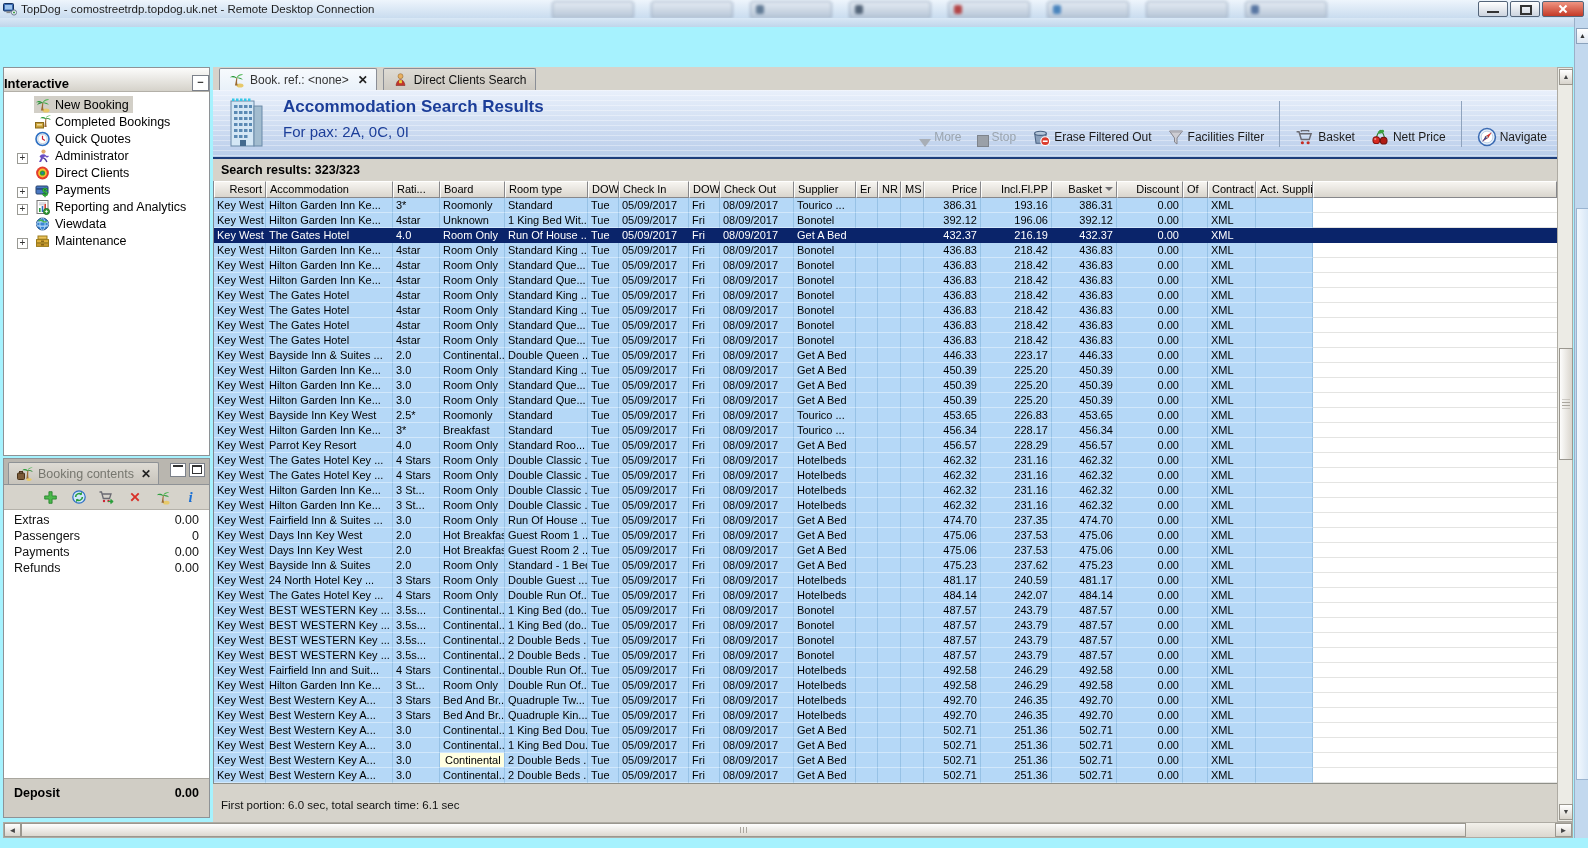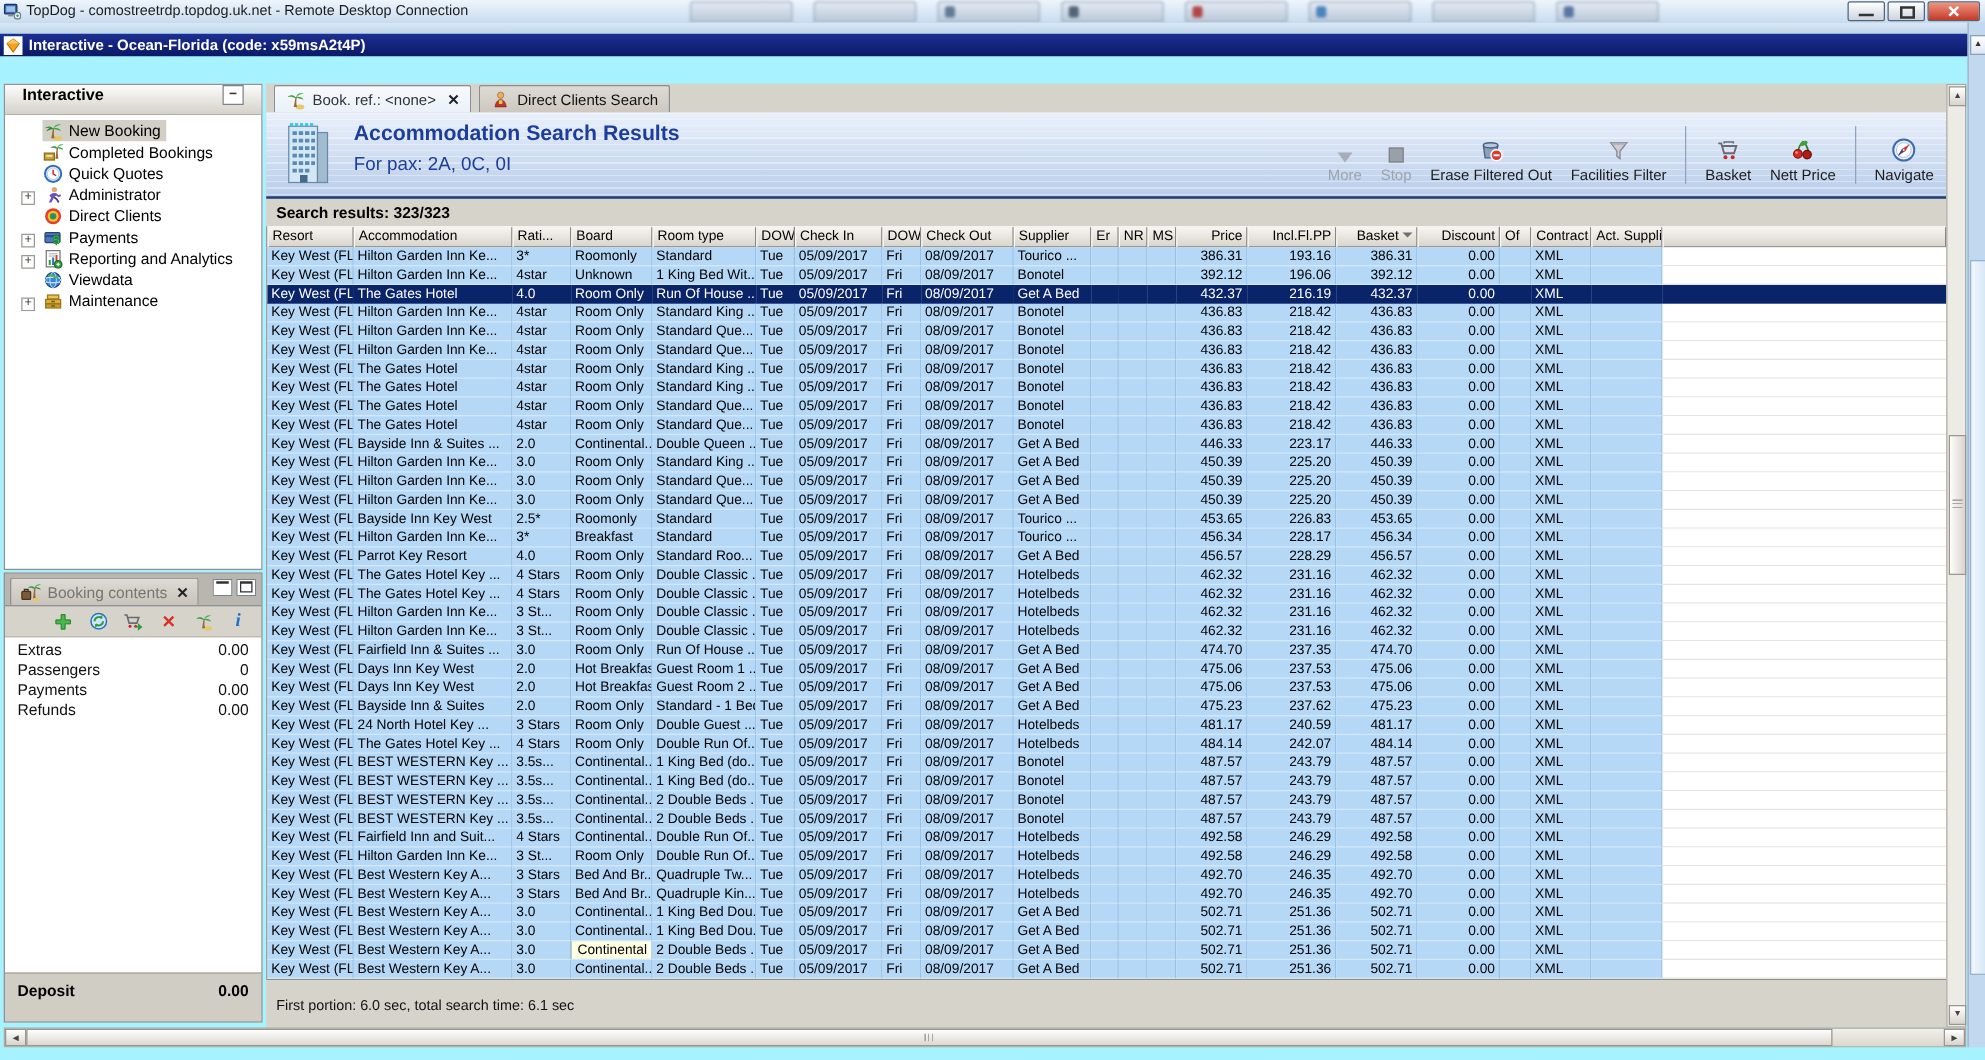--- a/index.html
+++ b/index.html
@@ -21,21 +21,21 @@
   .wc.close::after{transform:translate(-50%,-50%) rotate(-45deg);}
   .host-strip{left:0;top:18px;width:1588px;height:9px;background:linear-gradient(#d9e8f6,#c0d5ea);}
   
   .app-titlebar{left:0;top:27px;width:1588px;height:18px;background:linear-gradient(#1d2f92,#0a1a66);color:#fff;font-weight:bold;font-size:12px;display:flex;align-items:center;}
   .app-icon{width:15px;height:15px;margin:0 5px 0 3px;background:#fff;display:flex;align-items:center;justify-content:center;flex:0 0 auto;}
   .menubar{left:0;top:45px;width:1588px;height:19px;background:#a6f2fe;display:flex;align-items:center;font-size:12px;color:#111;}
   .menu-item{padding:0 9px;cursor:default;}
   
   .panel{position:absolute;background:#fff;border:1px solid #8e9296;box-sizing:border-box;}
   .interactive-panel{left:3px;top:67px;width:207px;height:389px;display:flex;flex-direction:column;}
-  .panel-hdr{height:23px;background:linear-gradient(#fcfcfb,#d5d2ca);border-bottom:1px solid #b3b0a8;display:flex;align-items:flex-start;font-weight:bold;font-size:13px;padding:0 14px;flex:0 0 auto;}
+  .panel-hdr{height:23px;background:linear-gradient(#fcfcfb,#d5d2ca);border-bottom:1px solid #b3b0a8;display:flex;align-items:flex-end;font-weight:bold;font-size:13px;padding:0 0;flex:0 0 auto;}
   .collapse-btn{margin-left:auto;width:15px;height:14px;border:1px solid #7c818a;background:#fff;font-size:11px;line-height:12px;text-align:center;color:#333;}
   .tree{padding-top:4px;overflow:hidden;}
   .tree-row{height:17px;display:flex;align-items:flex-end;font-size:12.5px;white-space:nowrap;}
   .expander{box-sizing:border-box;width:11px;height:11px;border:1px solid #9a9a94;background:#fff;margin-left:13px;margin-right:6px;font-size:10px;line-height:8px;text-align:center;color:#333;flex:0 0 auto;}
   .exp-spacer{width:30px;flex:0 0 auto;}
   .tree-icon{width:17px;height:16px;margin-right:4px;flex:0 0 auto;}
   .item-wrap{display:flex;align-items:center;padding:0 4px 0 0;height:17px;}
   .tree-row.selected .item-wrap{background:#d2cfc7;}
   
   .booking-panel{left:3px;top:458px;width:207px;height:360px;background:#cdc9c1;display:flex;flex-direction:column;}
@@ -62,41 +62,41 @@
   .mtab.active{background:linear-gradient(#f7fafd,#e9f1f9);}
   .mtab.inactive{background:linear-gradient(#dedbd4,#ccc8c0);color:#111;}
   .mtab .ticon{width:17px;height:16px;margin-right:5px;}
   .mtab .close-x{font-weight:bold;margin-left:9px;color:#222;}
   .banner{height:67px;background:linear-gradient(#e9f0fb,#b9cdea);position:relative;border-bottom:2px solid #1d3d7a;flex:0 0 auto;overflow:hidden;}
   .banner::before{content:"";position:absolute;inset:0;background:repeating-linear-gradient(180deg,rgba(255,255,255,.35) 0 1px,rgba(255,255,255,0) 1px 5px);}
   .b-icon{position:absolute;left:14px;top:7px;}
   .b-title{position:absolute;left:70px;top:7px;color:#1c3e99;font-size:17px;font-weight:bold;}
   .b-sub{position:absolute;left:70px;top:33px;color:#1c3e99;font-size:15px;}
   .b-toolbar{position:absolute;right:10px;top:9px;display:flex;align-items:flex-end;gap:15px;height:48px;}
-  .tbtn{display:flex;flex-direction:column;align-items:center;gap:3px;font-size:12px;color:#1c1c1c;}
+  .tbtn{display:flex;flex-direction:row;align-items:center;gap:3px;font-size:12px;color:#1c1c1c;}
   .tbtn .ticn{height:20px;display:flex;align-items:flex-end;justify-content:center;}
   .tbtn.disabled{color:#9aa4ae;}
   .tsep{width:1px;height:46px;background:#8fa3bd;}
   .tri-down{width:0;height:0;border-left:6px solid transparent;border-right:6px solid transparent;border-top:8px solid #a8aeb6;}
   .sq-stop{width:10px;height:10px;background:#9aa0a8;border:1px solid #7e848c;}
   .results-strip{height:22px;display:flex;align-items:center;font-weight:bold;font-size:12.5px;padding-left:8px;background:#d6d3cb;flex:0 0 auto;color:#000;}
   
   .thead{display:flex;height:17px;flex:0 0 auto;border-left:1px solid #828890;}
   .th{box-sizing:border-box;background:linear-gradient(#f7f5f1,#d9d5cd);border-top:1px solid #fff;border-left:1px solid #fdfdfb;border-right:1px solid #87878a;border-bottom:1px solid #87878a;font-size:11px;padding:1px 3px 0;white-space:nowrap;overflow:hidden;color:#000;}
   .th.num{text-align:right;}
   .th.fill{flex:1;}
   .sortmark{display:inline-block;width:0;height:0;border-left:4px solid transparent;border-right:4px solid transparent;border-top:4px solid #6f6f72;margin-left:3px;vertical-align:2px;}
   .tbody{flex:0 0 auto;border-left:1px solid #828890;background:#fff;}
   .trow{display:flex;height:15px;line-height:15px;}
   .td{box-sizing:border-box;font-size:11px;padding:0 3px;white-space:nowrap;overflow:hidden;background:#b5d8f7;border-right:1px solid #97c2e6;border-bottom:1px solid #d2e8fb;color:#000;position:relative;}
   .td.num{text-align:right;}
   .td.fill{flex:1;background:#fff;border-right:none;border-bottom:1px solid #e4e4e2;}
   .trow.sel .td{background:#0a246a;color:#fff;border-right-color:#0a246a;border-bottom-color:#0a246a;}
   .trow.sel .td.fill{background:#0a246a;}
-  .c0{width:69px;} .c1{width:127px;} .c2{width:47px;} .c3{width:65px;} .c4{width:83px;}
+  .c0{width:52px;text-align:right;} .c1{width:127px;} .c2{width:47px;} .c3{width:65px;} .c4{width:83px;}
   .c5{width:31px;} .c6{width:70px;} .c7{width:31px;} .c8{width:74px;} .c9{width:62px;}
   .c10{width:22px;} .c11{width:23px;} .c12{width:23px;} .c13{width:57px;} .c14{width:71px;}
   .c15{width:65px;} .c16{width:66px;} .c17{width:25px;} .c18{width:48px;} .c19{width:57px;}
   .tooltip{position:absolute;left:-1px;top:-2px;z-index:6;background:#ffffe1;border:1px solid #000;color:#000;font-size:11px;line-height:16px;height:16px;padding:0 5px;white-space:nowrap;}
   .below-table{background:#d6d3cb;border-top:1px solid #8f8f88;flex:1;}
   .statusbar{font-size:11.5px;padding:15px 0 0 8px;color:#111;}
   
   .hscroll{left:3px;top:822px;width:1570px;height:16px;background:linear-gradient(#f2f0ea,#dbd7cf);border:1px solid #aeaba3;box-sizing:border-box;display:flex;}
   .h-arrow{width:17px;height:14px;box-sizing:border-box;background:linear-gradient(#ffffff,#d8d4cc);border:1px solid #9a978f;display:flex;align-items:center;justify-content:center;font-size:8px;color:#444;flex:0 0 auto;}
   .h-thumb{width:1445px;box-sizing:border-box;background:linear-gradient(#fefefe,#dcd8d0);border:1px solid #9a978f;position:relative;flex:0 0 auto;}
@@ -149,29 +149,20 @@
         </span>
     </div>
     <div class="win-controls">
       <span class="wc min"></span>
       <span class="wc max"></span>
       <span class="wc close"></span>
     </div>
   </div>
   <div class="abs host-strip"></div>
 
-  <div class="abs app-titlebar">
-    <span class="app-icon">
-      <svg width="13" height="13" viewBox="0 0 16 16">
-          <path d="M8 1.5l6 4.5-6 8.5L2 6z" fill="#f6a21a" stroke="#b86a08"></path>
-          <path d="M8 1.5l6 4.5H2z" fill="#fbc860"></path>
-        </svg>
-    </span>
-    <span>Interactive - Ocean-Florida (code: x59msA2t4P)</span>
-  </div>
 
 
   <div class="panel interactive-panel">
     <div class="panel-hdr">
       <span>Interactive</span>
       <span class="collapse-btn">−</span>
     </div>
     <div class="tree">
       <div class="tree-row selected">
         <span class="exp-spacer"></span>

